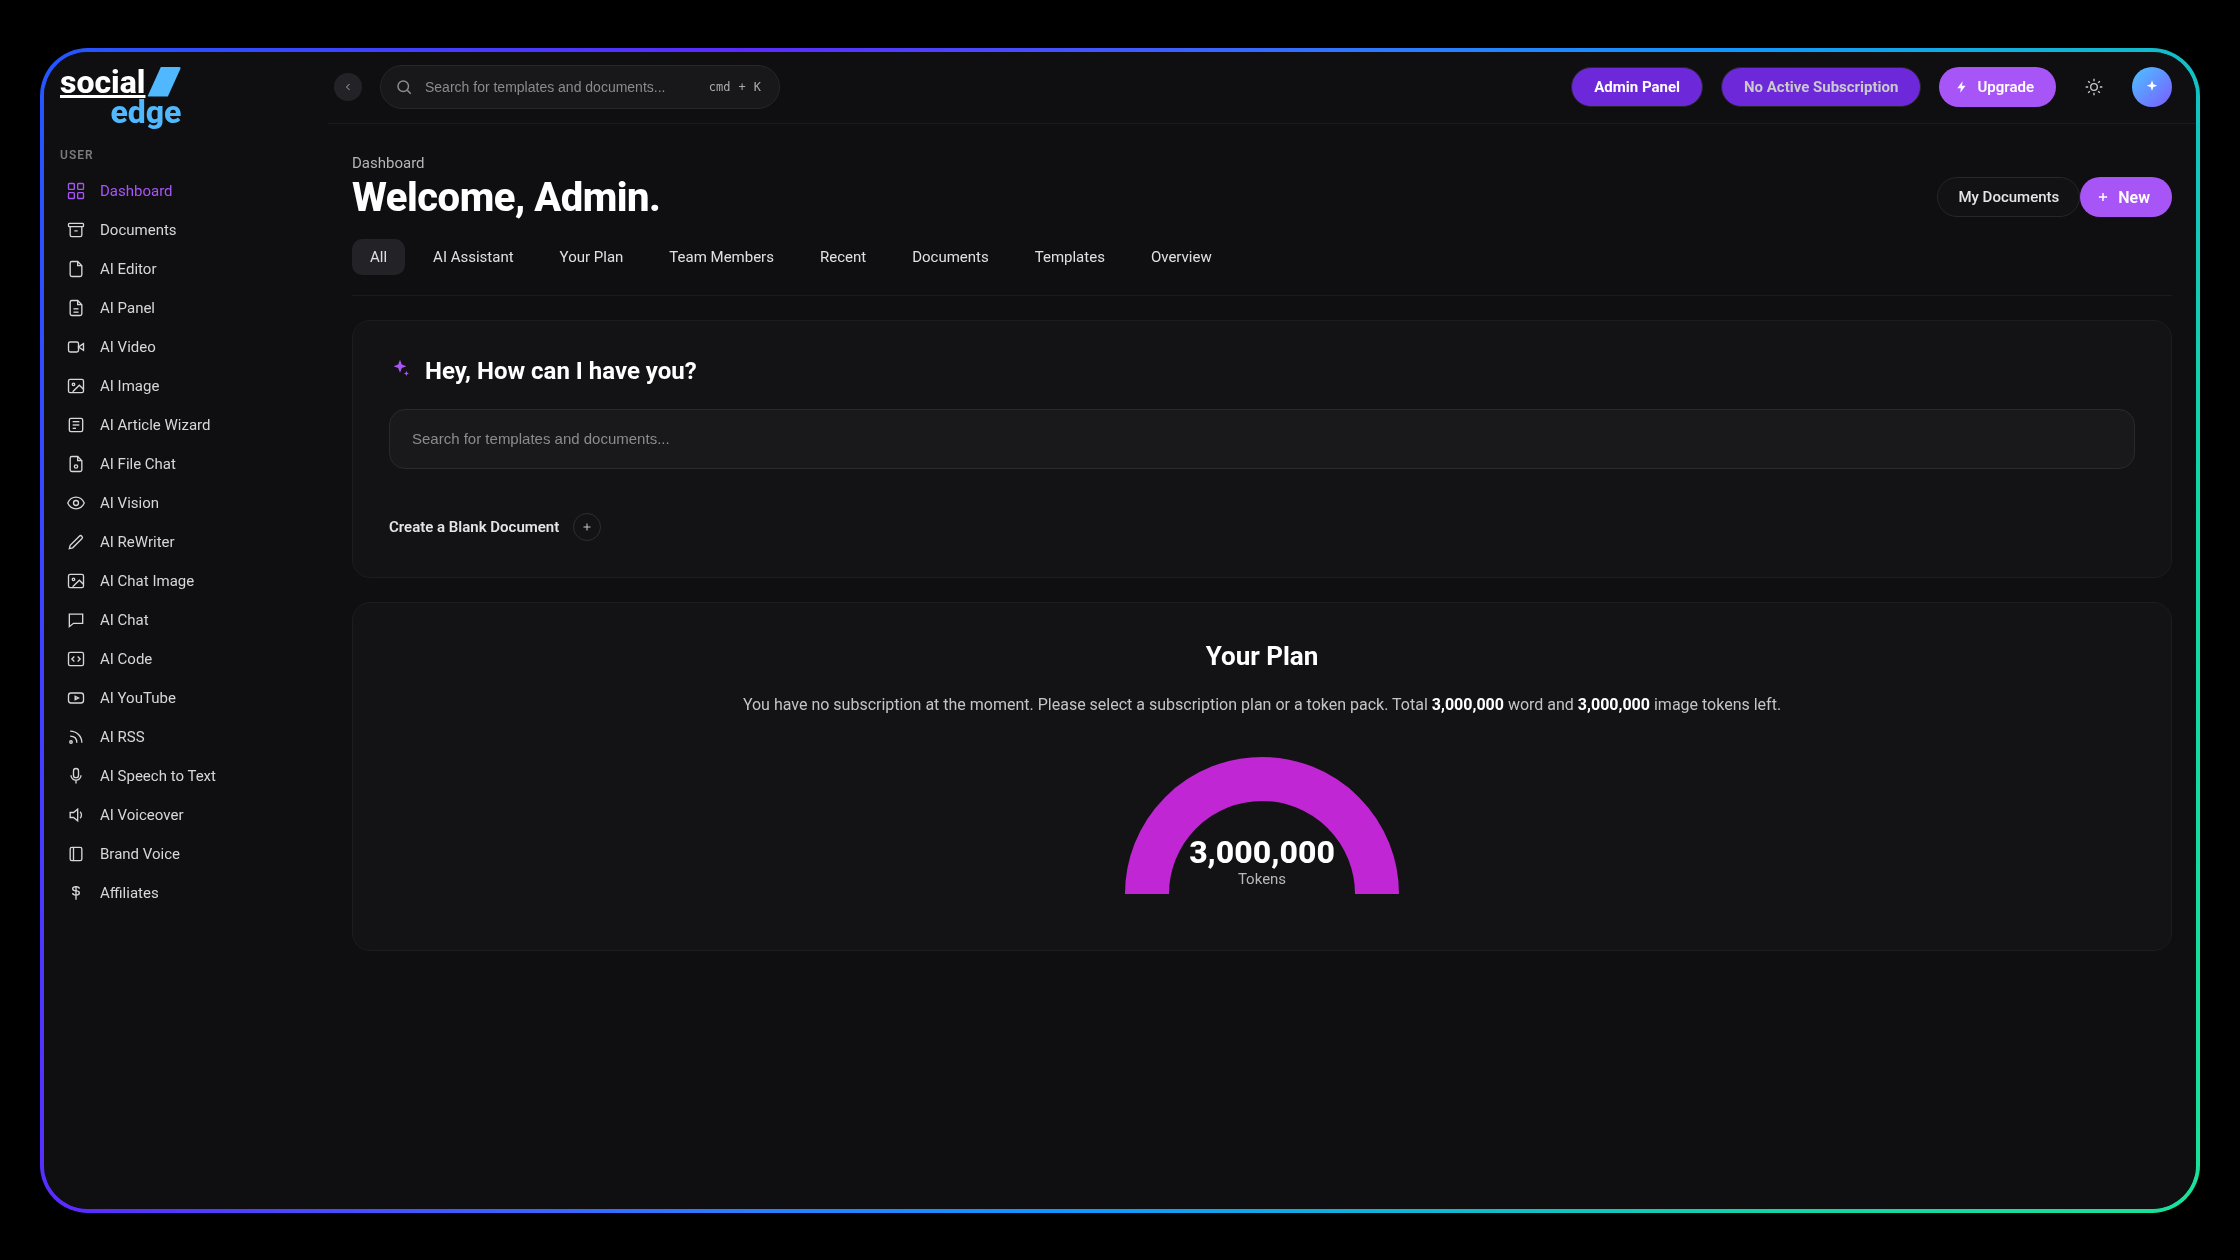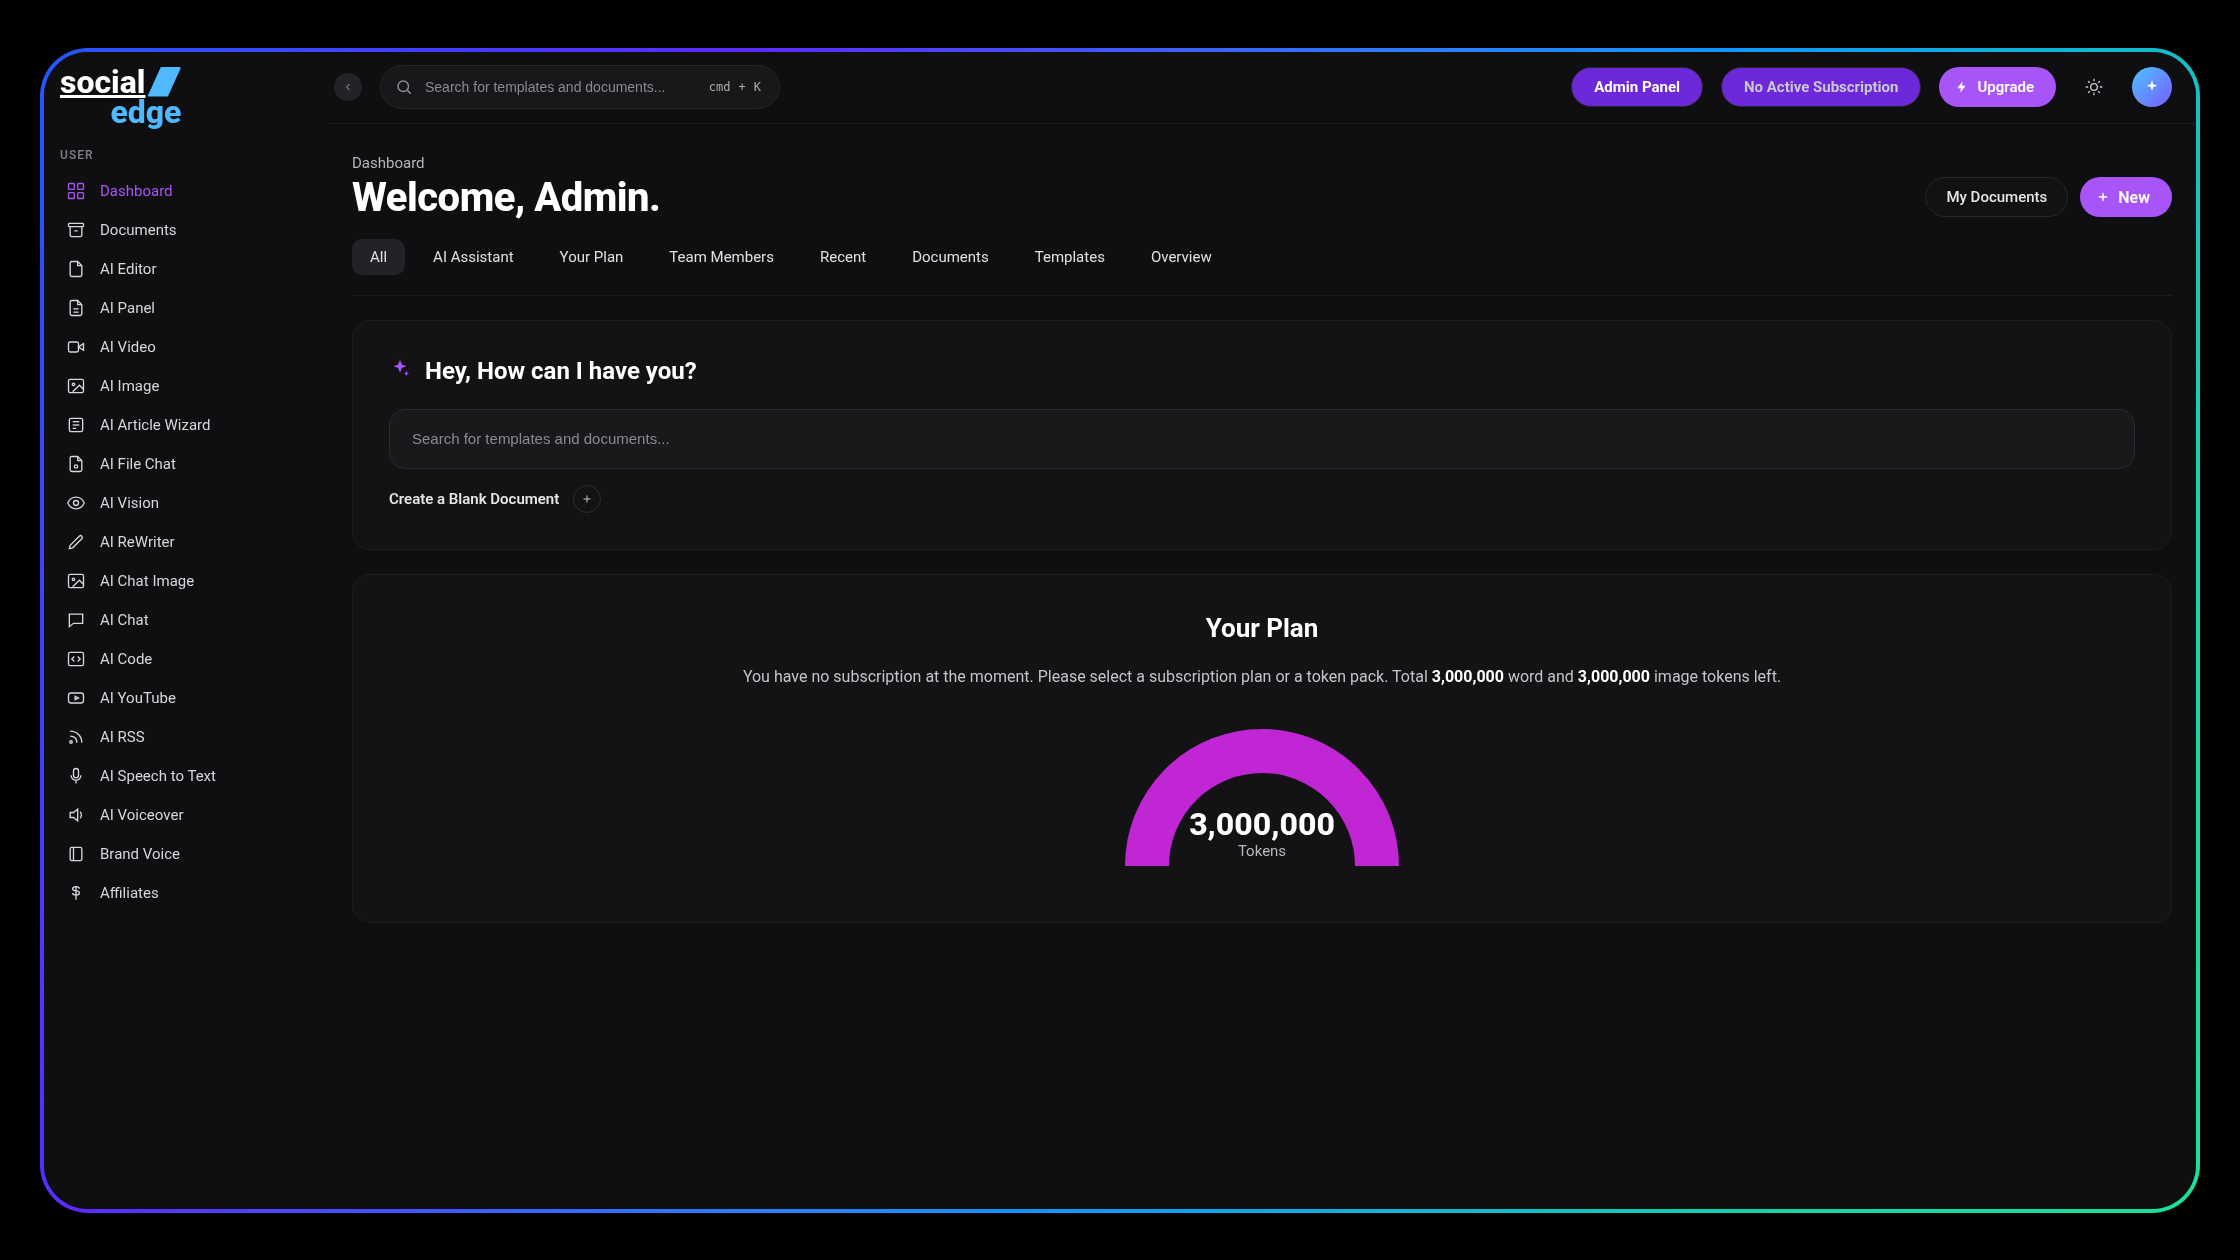--- a/index.html
+++ b/index.html
@@ -61,38 +61,38 @@
 .icon-btn svg { stroke:#c9c9cd; stroke-width:1.6; fill:none; }
 .avatar { width:40px; height:40px; border-radius:20px; display:flex; align-items:center; justify-content:center; background: linear-gradient(135deg, #4cc3ff, #7a5cff); }
 .avatar svg { fill:#fff; }
 
 
 .content { flex:1; overflow:auto; padding: 30px 24px 24px 24px; }
 .content::-webkit-scrollbar { width:0; height:0; }
 .breadcrumb { color:#b5b5ba; font-size:15px; }
 .headerrow { display:flex; align-items:center; justify-content:space-between; margin-top:2px; }
 .pagetitle { font-size:40px; font-weight:800; letter-spacing:-0.5px; }
-.header-actions { display:flex; gap:12px; }
+.header-actions { display:flex; }
 .ghost-btn { height:40px; padding:0 20px; border-radius:999px; border:1px solid #27272a; background:#121214; color:#e5e5e7; font-size:15px; font-weight:500; display:flex; align-items:center; cursor:pointer; }
 .new-btn { height:40px; padding:0 22px 0 16px; border-radius:999px; background:#a855f7; color:#fff; font-size:16px; font-weight:600; display:flex; align-items:center; gap:8px; cursor:pointer; }
 .new-btn svg { stroke:#fff; stroke-width:2.5; }
 
 .tabs { display:flex; gap:10px; margin-top:18px; border-bottom:1px solid #1b1b1e; padding-bottom:20px; }
 .tab { padding:9px 18px; border-radius:10px; font-size:15px; color:#e0e0e3; cursor:pointer; }
 .tab.active { background:#232327; }
 
 .card { background:#131315; border:1px solid #1d1d20; border-radius:18px; padding:36px; margin-top:24px; }
 .card.assist { }
 .assist-title { display:flex; align-items:center; gap:14px; }
 .sparkle-icon svg { }
 .assist-title h3 { font-size:24px; font-weight:700; }
 .assist-input-wrap { margin-top:24px; border:1px solid #2a2a2e; background:#19191c; border-radius:16px; height:60px; display:flex; align-items:center; padding:0 22px; }
 .assist-input-wrap input { background:transparent; border:none; outline:none; color:#d7d7db; font-size:15px; width:100%; }
 .assist-input-wrap input::placeholder { color:#8a8a90; }
-.assist-footer { margin-top:16px; display:flex; align-items:center; gap:14px; }
+.assist-footer { margin-top:44px; display:flex; align-items:center; gap:14px; }
 .assist-footer .lbl { font-size:15px; font-weight:600; color:#e5e5e7; }
 .cir-btn { width:28px; height:28px; border-radius:14px; border:1px solid #2e2e32; display:flex; align-items:center; justify-content:center; cursor:pointer; }
 .cir-btn svg { stroke:#c9c9cd; stroke-width:2; }
 
 .plan-card { text-align:center; padding-top:38px; }
 .plan-title { font-size:26px; font-weight:700; }
 .plan-desc { font-size:16px; color:#c4c4c8; margin-top:24px; }
 .plan-desc b { color:#fff; }
 .gauge { margin:40px auto 0 auto; width:280px; height:160px; position:relative; }
 .gauge svg { width:280px; height:160px; }

